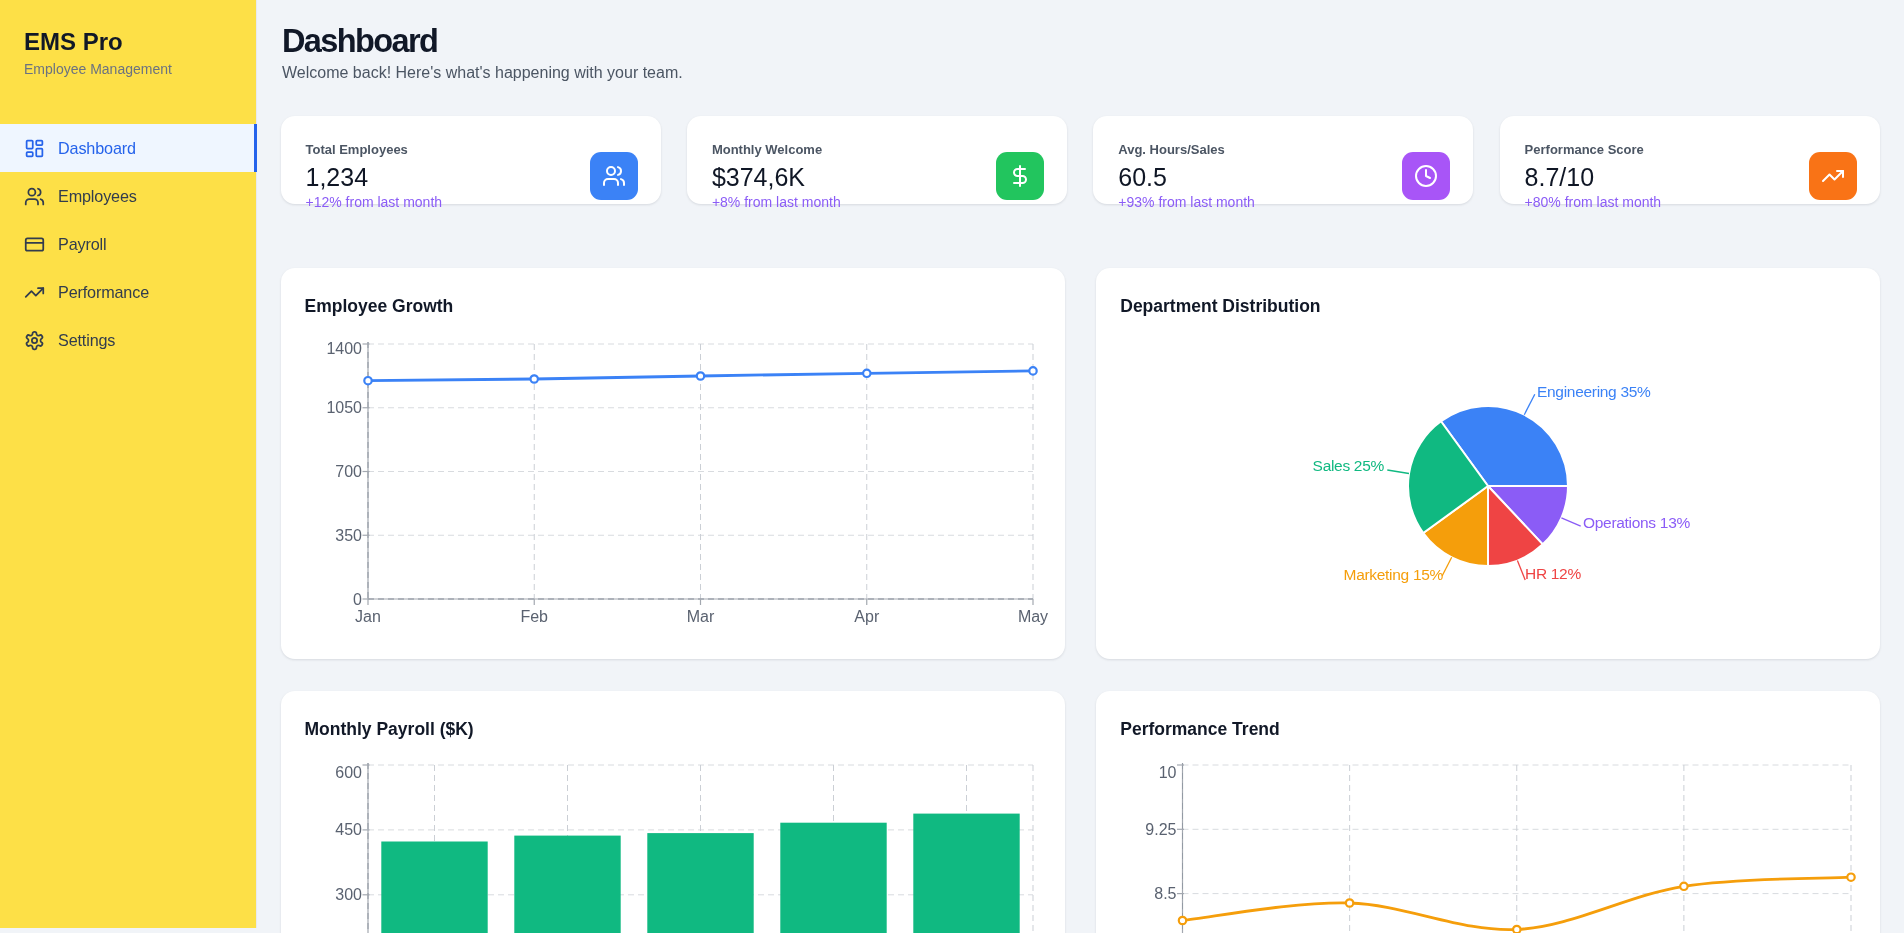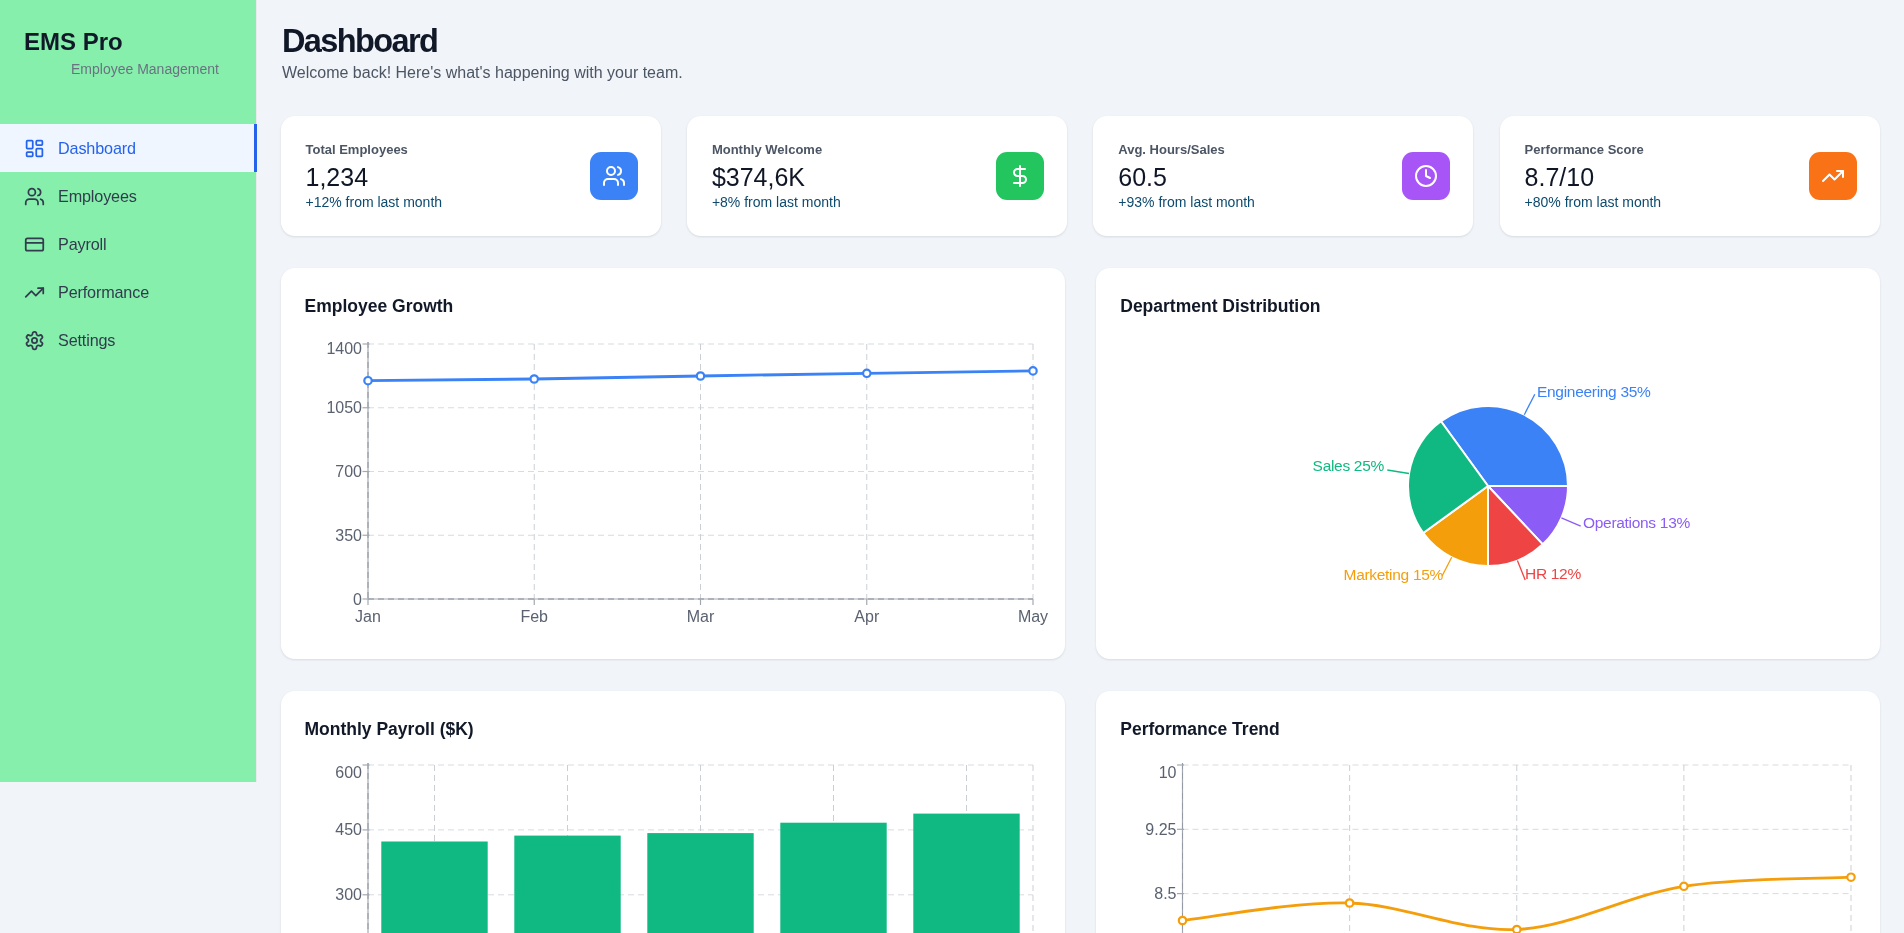--- a/index.html
+++ b/index.html
@@ -1,33 +1,33 @@
 <!DOCTYPE html>
 <html><head>
 <meta charset="utf-8">
 <style>
 * { margin:0; padding:0; box-sizing:border-box; }
 html,body { width:1904px; height:933px; overflow:hidden; }
 body { font-family:"Liberation Sans", sans-serif; background:#f1f4f8; position:relative; }
-.sidebar { position:absolute; left:0; top:0; width:257px; height:782px; background:#86efac; border-right:1px solid #e8eaee; }
+.sidebar { position:absolute; left:0; top:0; width:257px; height:928px; background:#fde047; border-right:1px solid #e8eaee; }
 .brand { padding:28px 24px 0 24px; }
 .brand h1 { font-size:24px; font-weight:700; color:#111827; letter-spacing:0; }
-.brand p { font-size:14px; color:#6b7280; margin-top:5px;margin-left:47px; }
+.brand p { font-size:14px; color:#6b7280; margin-top:5px; }
 .nav { position:absolute; top:124px; left:0; width:257px; }
 .nav-item { height:48px; display:flex; align-items:center; padding-left:24px; color:#323c4d; font-size:16.2px; letter-spacing:-0.15px; cursor:default; }
 .nav-item svg { width:21px; height:21px; margin-right:13px; flex:none; }
 .nav-item.active { background:#eff6ff; color:#2563eb; border-right:3px solid #2563eb; }
 .main { position:absolute; left:258px; top:0; width:1646px; height:933px; }
 .h-title { position:absolute; left:24px; top:23px; font-size:32.5px; font-weight:700; color:#111827; letter-spacing:-1.6px; }
 .h-sub { position:absolute; left:24px; top:64px; font-size:16px; color:#4b5563; }
 .card { position:absolute; background:#fff; border-radius:14px; box-shadow:0 1px 3px rgba(16,24,40,.08), 0 1px 2px rgba(16,24,40,.04); }
-.stat { width:380px; height:120px; top:116px; }
+.stat { width:380px; height:88px; top:116px; }
 .stat .lbl { position:absolute; left:25px; top:26px; font-size:13px; font-weight:700; color:#4b5563; }
 .stat .val { position:absolute; left:25px; top:47px; font-size:25px; font-weight:400; color:#0f1625; }
-.stat .delta { position:absolute; left:25px; top:78px; font-size:14px; color:#0c4a6e; }
+.stat .delta { position:absolute; left:25px; top:78px; font-size:14px; color:#8b5cf6; }
 .tile { position:absolute; right:23px; top:36px; width:48px; height:48px; border-radius:11px; display:flex; align-items:center; justify-content:center; }
 .tile svg { width:24px; height:24px; }
 .chart-card { width:784px; height:391px; }
 .c-title { position:absolute; left:24px; top:26px; font-size:17.5px; font-weight:700; color:#111827; line-height:24px; }
 .chart-card svg.plot { position:absolute; left:0; top:0; }
 </style>
 </head>
 <body>
 <div class="sidebar">
   <div class="brand">

